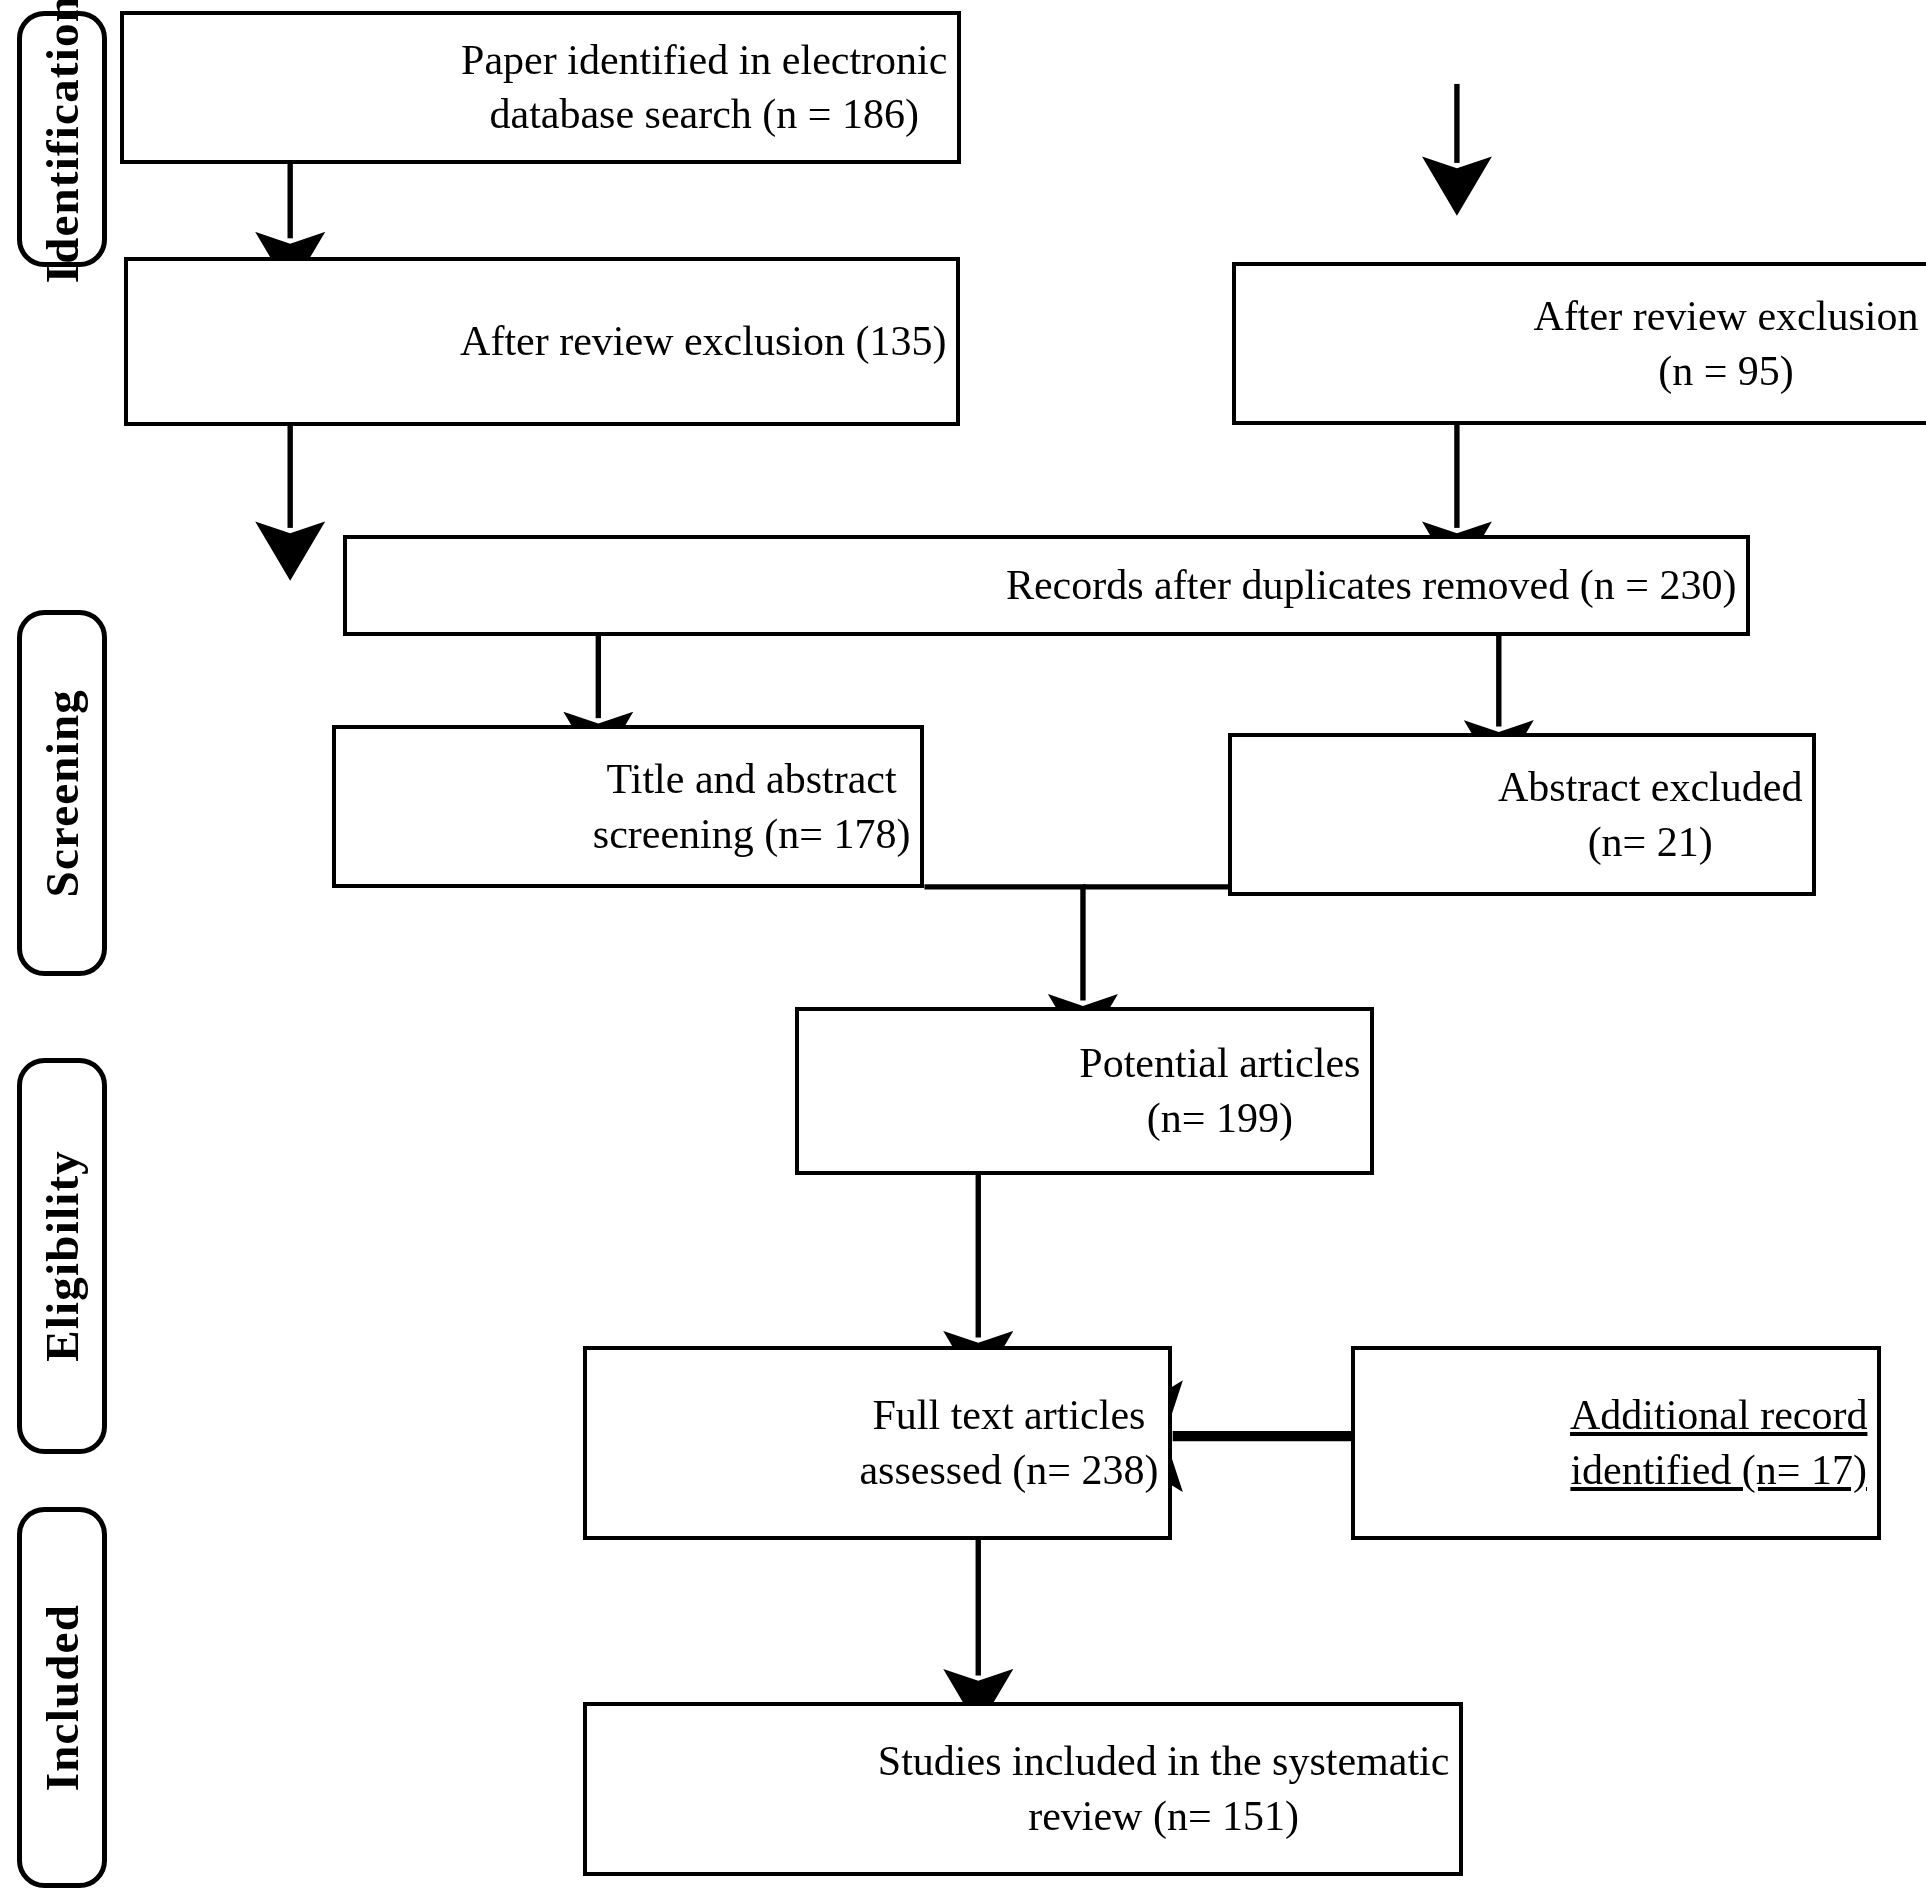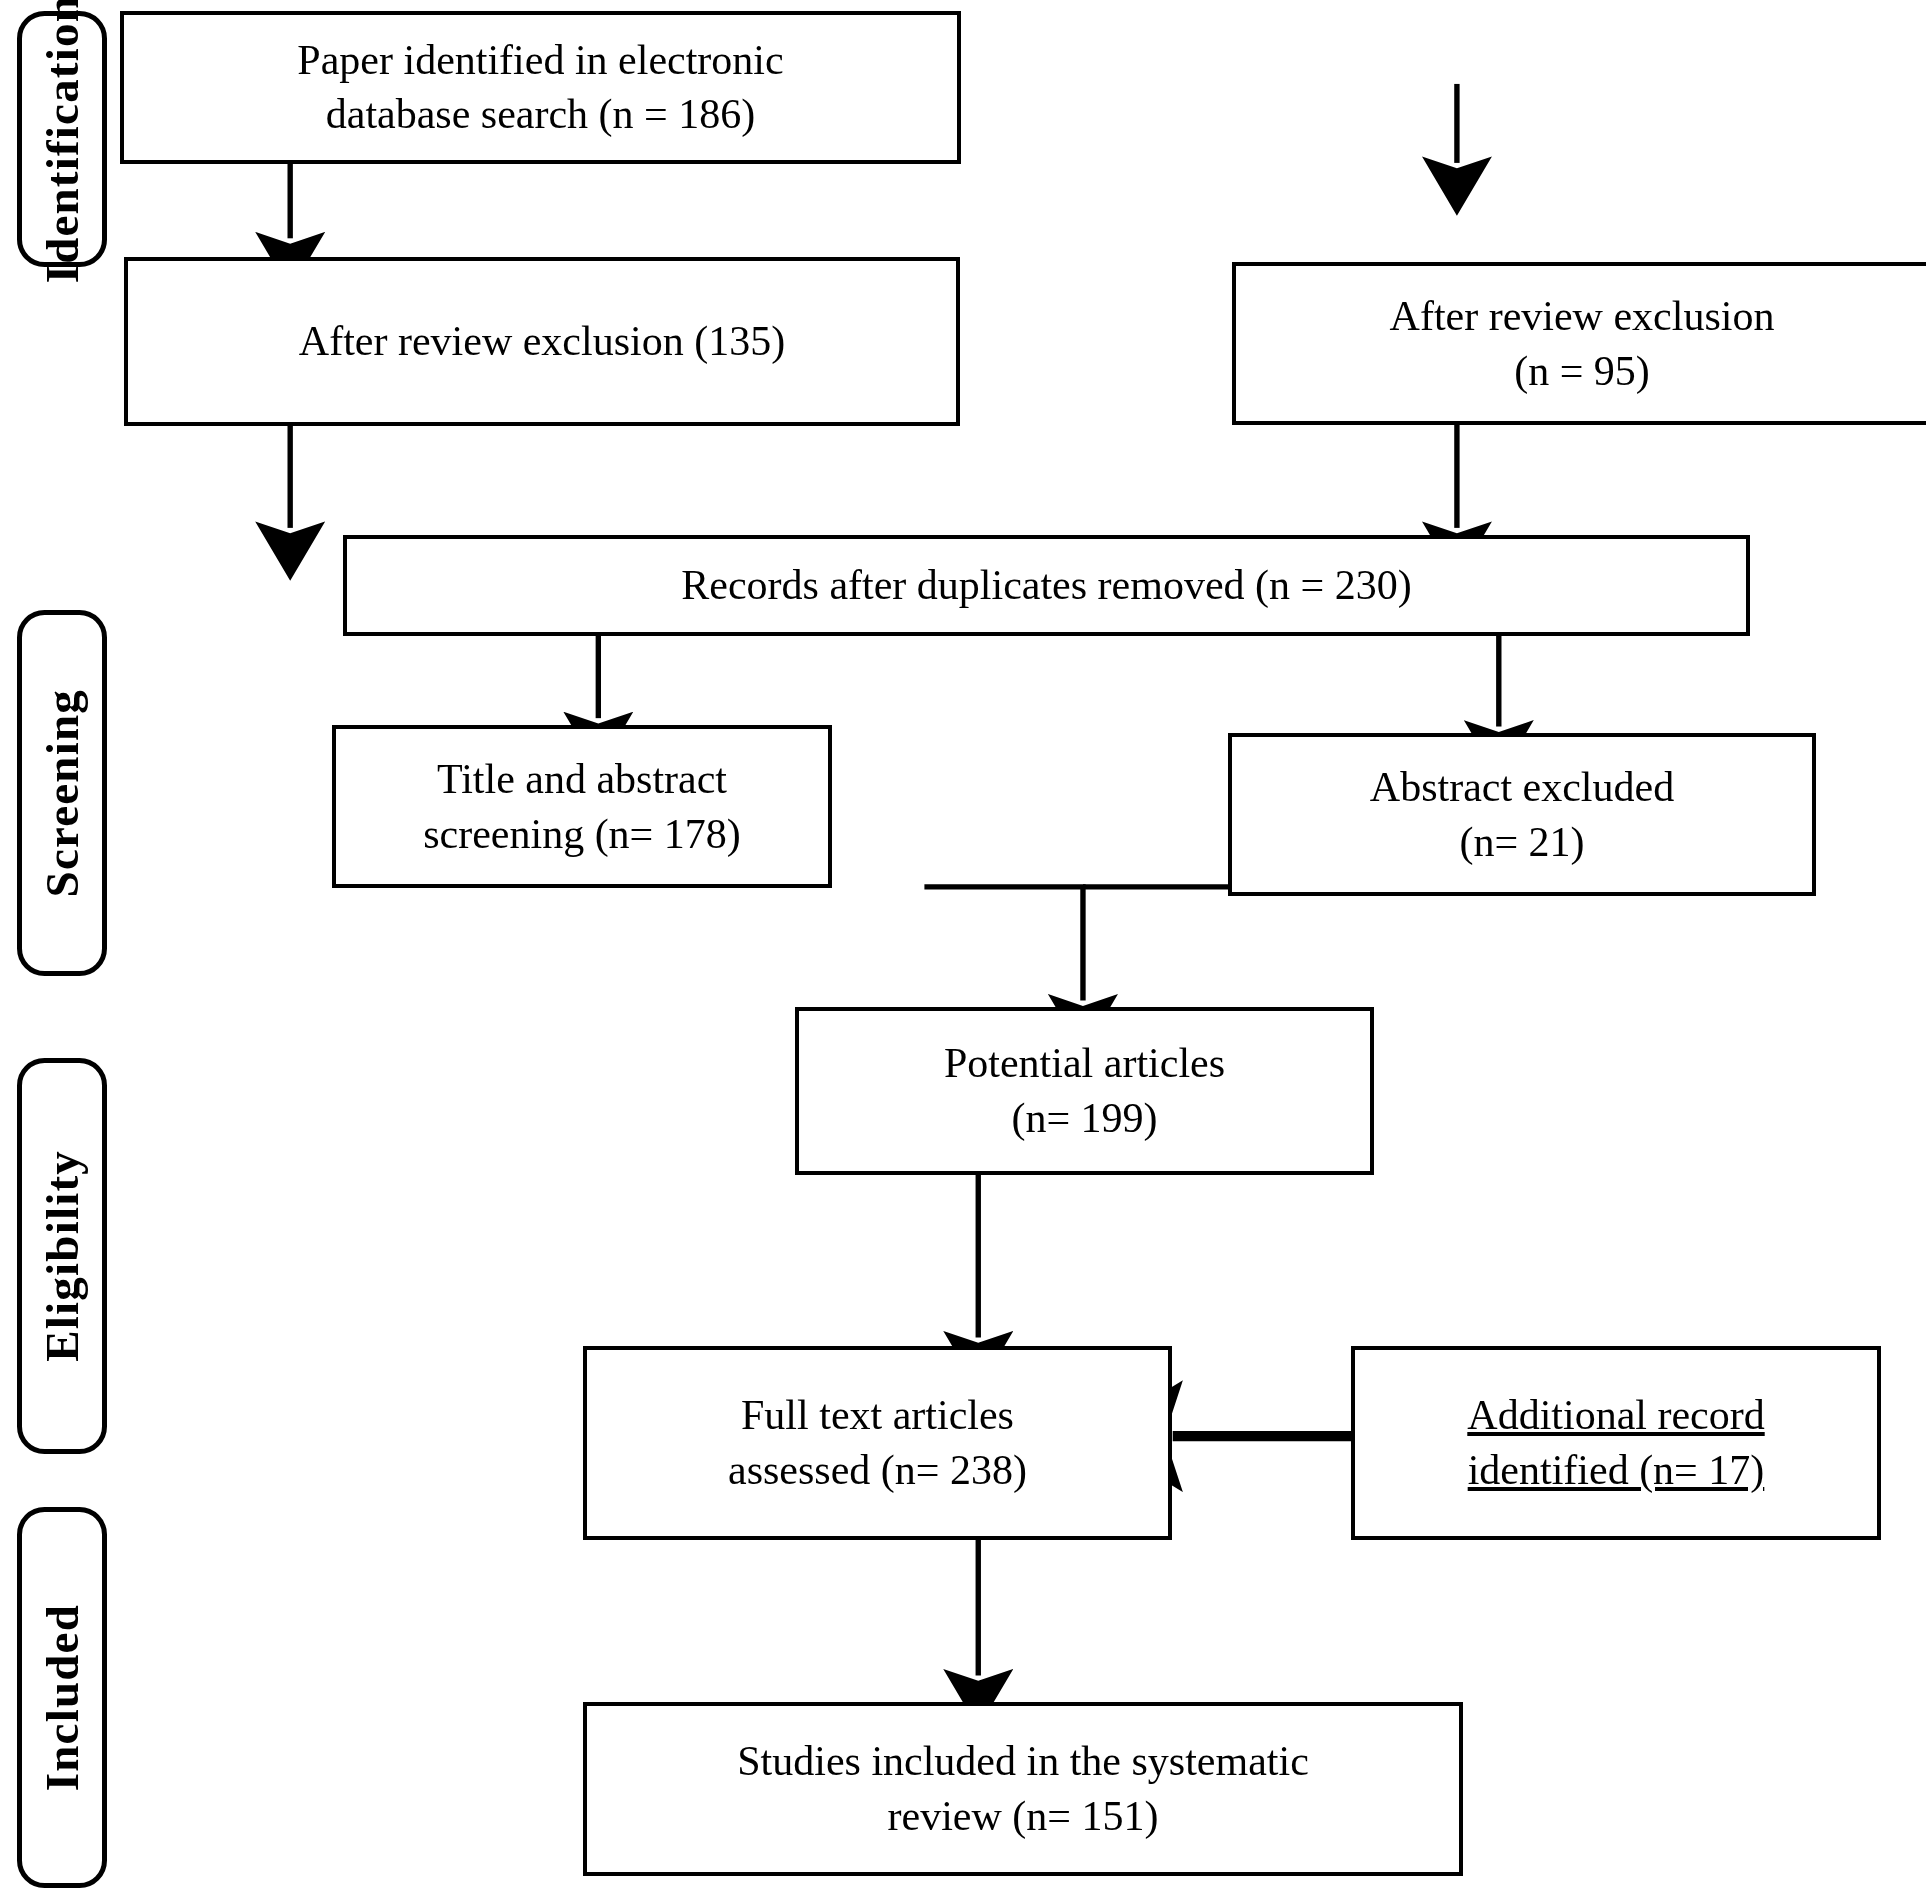--- a/index.html
+++ b/index.html
@@ -39,21 +39,21 @@
   }
 
   
   .flow-box {
     position: absolute;
     border: 4.2px solid #000;
     background: #fff;
     box-sizing: border-box;
     display: flex;
     align-items: center;
-    justify-content: center;
+    justify-content: flex-end;
     text-align: center;
     padding: 3.6px 9.6px;
   }
   .flow-box .box-text {
     font-size: 42px;
     line-height: 1.30;
     white-space: pre-line;
   }
 
   
@@ -131,21 +131,21 @@
 
   <div class="flow-box" style="left:1232px; top:262px; width:700px; height:163px;">
     <span class="box-text">After review exclusion
 (n = 95)</span>
   </div>
 
   <div class="flow-box" style="left:343px; top:535px; width:1407px; height:101px;">
     <span class="box-text">Records after duplicates removed (n = 230)</span>
   </div>
 
-  <div class="flow-box" style="left:332px; top:725px; width:500px; height:163px;">
+  <div class="flow-box" style="left:332px; top:725px; width:592px; height:163px;">
     <span class="box-text">Title  and abstract
 screening (n= 178)</span>
   </div>
 
   <div class="flow-box" style="left:1228px; top:733px; width:588px; height:163px;">
     <span class="box-text">Abstract excluded
 (n= 21)</span>
   </div>
 
   <div class="flow-box" style="left:795px; top:1007px; width:579px; height:168px;">

